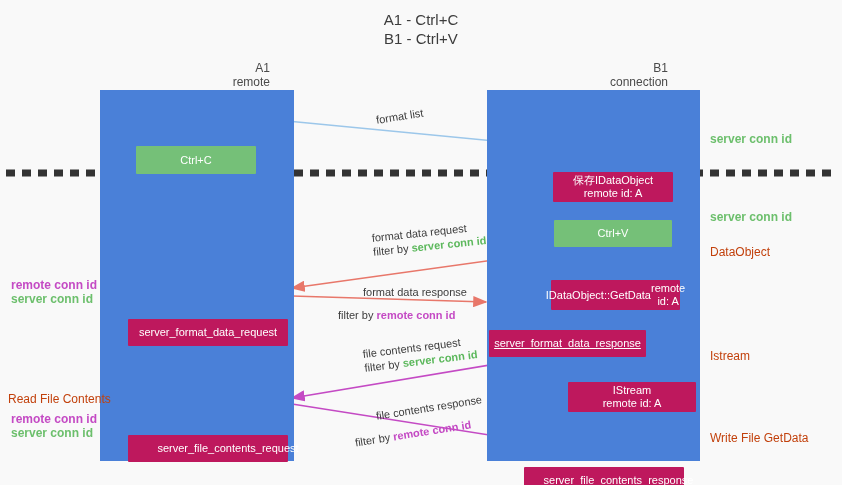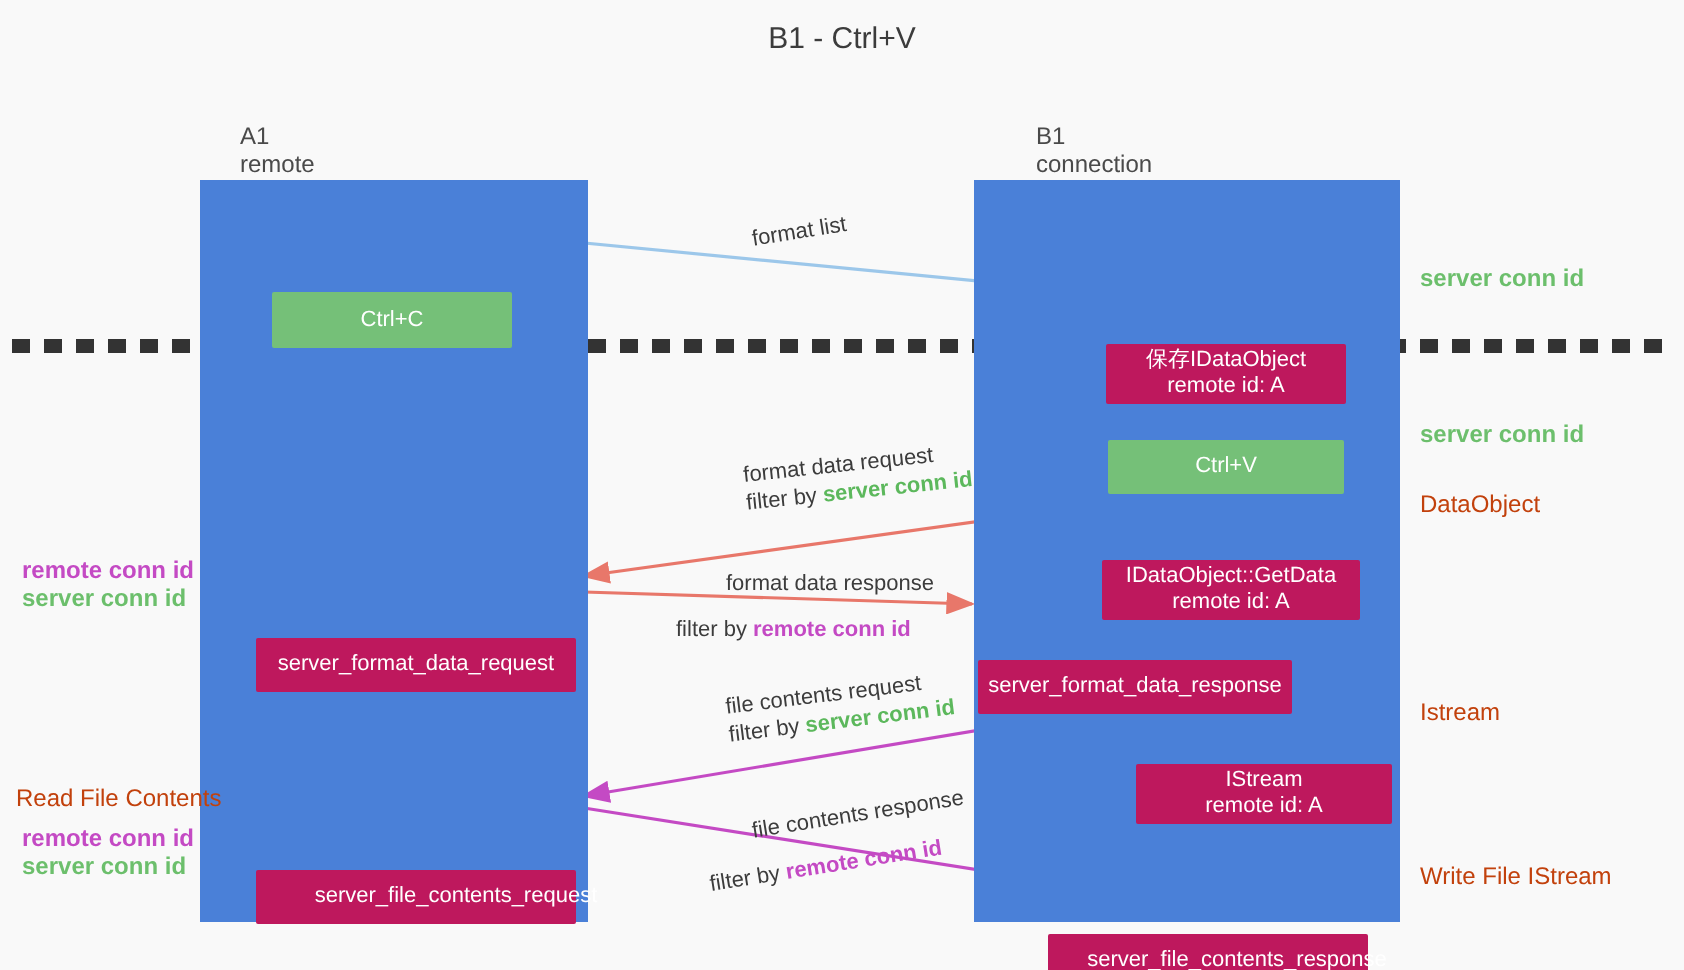--- a/index.html
+++ b/index.html
@@ -9,21 +9,21 @@
     font-family:"Liberation Sans","DejaVu Sans",sans-serif;
     position:relative;
     overflow:hidden;
   }
   #stage{position:absolute;left:0;top:0;width:842px;height:485px;}
   svg#canvas{position:absolute;left:0;top:0;width:842px;height:485px;}
 
   .lane{position:absolute;background:#4a80d8;}
 
   .ttl{position:absolute;text-align:center;color:#3c3c3c;font-size:15px;line-height:19px;}
-  .hdr{position:absolute;text-align:left;color:#4a4a4a;font-size:12px;line-height:14px;}
+  .hdr{position:absolute;text-align:right;color:#4a4a4a;font-size:12px;line-height:14px;}
 
   .node{position:absolute;box-sizing:border-box;display:flex;align-items:center;
         justify-content:center;text-align:center;color:#ffffff;font-size:11px;
         line-height:13px;border-radius:1px;margin-top:42px;}
   .node.green{background:#75c078;}
   .node.orange{background:#be185d;}
   .node span{display:block;}
 
   .edgelbl{position:absolute;color:#3c3c3c;font-size:11px;line-height:14px;white-space:nowrap;}
   .edgelbl .green{color:#5cb85c;font-weight:bold;}
@@ -70,20 +70,21 @@
     <line x1="640" y1="268" x2="676" y2="338" stroke="#1a1a1a" stroke-width="2.2" marker-end="url(#ah-blk)"></line>
 
     <line x1="568" y1="352" x2="292" y2="398" stroke="#c44ac4" stroke-width="1.6" marker-end="url(#ah-mag)"></line>
 
     <line x1="292" y1="404" x2="521" y2="440" stroke="#c44ac4" stroke-width="1.6" marker-end="url(#ah-mag)"></line>
 
     <line x1="6" y1="173" x2="836" y2="173" stroke="#333333" stroke-width="7" stroke-dasharray="9 7" stroke-linecap="butt"></line>
   </svg>
 
   <div class="ttl" style="left:301px;top:10px;width:240px;">
+    <div>A1 - Ctrl+C</div>
     <div>B1 - Ctrl+V</div>
   </div>
 
   <div class="hdr" style="left:120px;top:61px;width:150px;">
     <div>A1</div>
     <div>remote</div>
   </div>
   <div class="hdr" style="left:518px;top:61px;width:150px;">
     <div>B1</div>
     <div>connection</div>
@@ -98,35 +99,35 @@
 
   <div class="node orange" style="left:553px;top:130px;width:120px;height:30px;flex-direction:column;">
     <span>保存IDataObject</span>
     <span>remote id: A</span>
   </div>
 
   <div class="node green" style="left:554px;top:178px;width:118px;height:27px;">
     <span>Ctrl+V</span>
   </div>
 
-  <div class="node orange" style="left:551px;top:238px;width:129px;height:30px;flex-direction:column;">
+  <div class="node orange" style="left:551px;top:238px;width:129px;height:30px;flex-direction:row;">
     <span>IDataObject::GetData</span>
     <span>remote id: A</span>
   </div>
 
   <div class="node orange" style="left:568px;top:340px;width:128px;height:30px;flex-direction:column;">
     <span>IStream</span>
     <span>remote id: A</span>
   </div>
 
   <div class="node orange" style="left:128px;top:277px;width:160px;height:27px;">
     <span>server_format_data_request</span>
   </div>
 
-  <div class="node orange" style="left:489px;top:288px;width:157px;height:27px;">
+  <div class="node orange" style="left:489px;top:288px;width:157px;height:27px;text-decoration:underline;">
     <span>server_format_data_response</span>
   </div>
 
   <div class="node orange" style="left:128px;top:393px;width:160px;height:27px;padding-left:40px;">
     <span>server_file_contents_request</span>
   </div>
 
   <div class="node orange" style="left:524px;top:425px;width:160px;height:27px;padding-left:29px;">
     <span>server_file_contents_response</span>
   </div>
@@ -164,21 +165,21 @@
     <div style="margin-top:9px;margin-left:-25px;">
       <span>filter by</span>
       <span class="purple">remote conn id</span>
     </div>
   </div>
 
   <div class="sidelbl green" style="left:710px;top:132px;">server conn id</div>
   <div class="sidelbl green" style="left:710px;top:210px;">server conn id</div>
   <div class="sidelbl plain" style="left:710px;top:245px;">DataObject</div>
   <div class="sidelbl plain" style="left:710px;top:349px;">Istream</div>
-  <div class="sidelbl plain" style="left:710px;top:431px;">Write File IStream</div>
+  <div class="sidelbl plain" style="left:710px;top:431px;">Write File GetData</div>
 
   <div class="sidelbl purple" style="left:11px;top:278px;">remote conn id</div>
   <div class="sidelbl green" style="left:11px;top:292px;">server conn id</div>
 
   <div class="sidelbl plain" style="left:8px;top:392px;">Read File Contents</div>
   <div class="sidelbl purple" style="left:11px;top:412px;">remote conn id</div>
   <div class="sidelbl green" style="left:11px;top:426px;">server conn id</div>
 
 </div>
 

